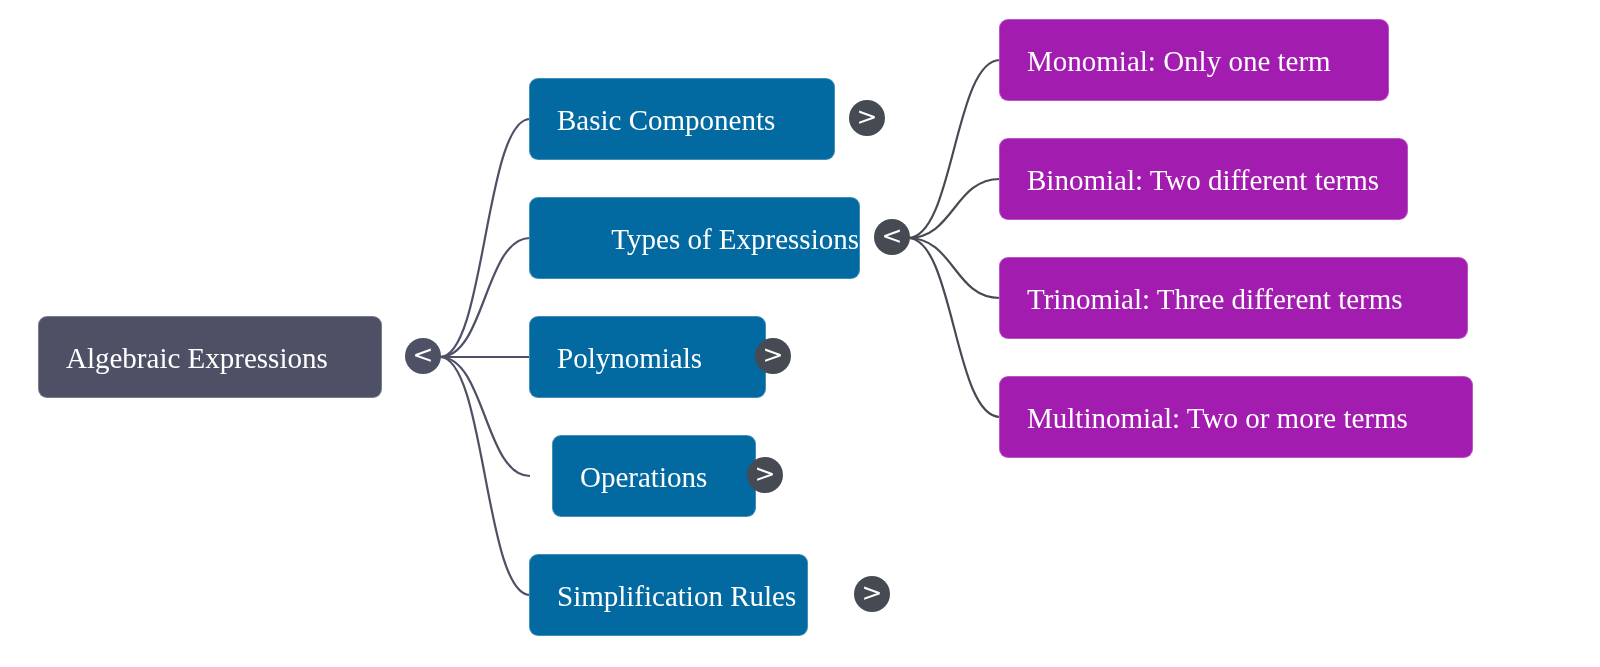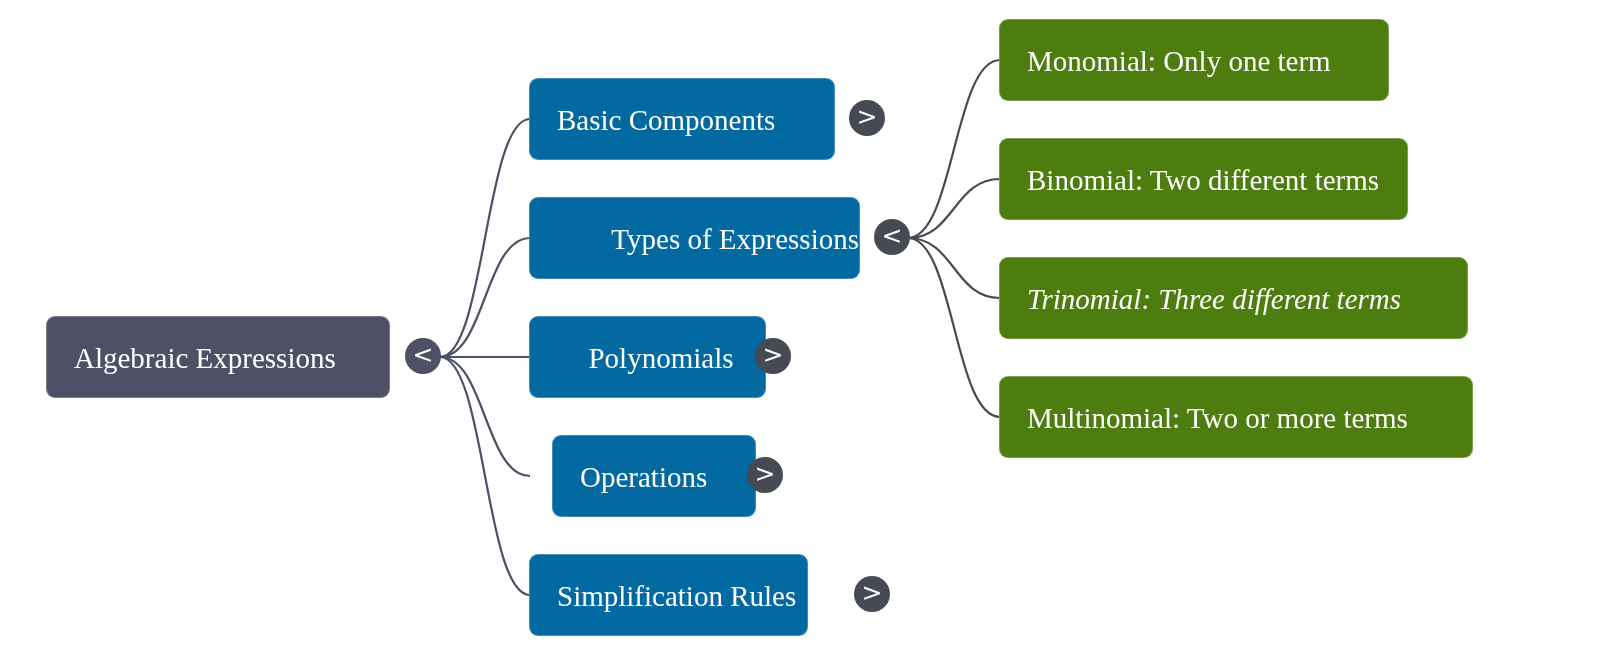--- a/index.html
+++ b/index.html
@@ -4,21 +4,21 @@
 <style>
   html, body { margin: 0; padding: 0; background: #ffffff; }
   body { width: 1600px; height: 667px; position: relative; overflow: hidden;
          font-family: "Liberation Serif", "DejaVu Serif", serif; }
   #links { position: absolute; left: 0; top: 0; width: 1600px; height: 667px; }
   .node { position: absolute; box-sizing: border-box; border-radius: 9px; color: #ffffff;
           font-size: 29px; line-height: 82px; height: 82px; padding-left: 27px; white-space: nowrap;
           border: 1px solid rgba(255,255,255,0.25); }
   .root { background: #4e5166; }
   .lvl1 { background: #0369a1; }
-  .lvl2 { background: #4d7c0f; }
+  .lvl2 { background: #a21caf; }
   .toggle { position: absolute; width: 36px; height: 36px; border-radius: 50%;
             color: #ffffff; font-family: "DejaVu Sans", sans-serif; font-size: 25px;
             line-height: 34px; text-align: center; cursor: pointer; }
   .toggle.root-t { background: #4e5166; }
   .toggle.l1-t { background: #454a53; }
 </style>
 </head>
 <body>
 
 <svg id="links">
@@ -26,34 +26,34 @@
     <path d="M440,357 C485,357 485,238 530,238" fill="none" stroke="#4e5166" stroke-width="2.2"></path>
     <path d="M440,357 C485,357 485,357 530,357" fill="none" stroke="#4e5166" stroke-width="2.2"></path>
     <path d="M440,357 C485,357 485,476 530,476" fill="none" stroke="#4e5166" stroke-width="2.2"></path>
     <path d="M440,357 C485,357 485,595 530,595" fill="none" stroke="#4e5166" stroke-width="2.2"></path>
     <path d="M908,238 C954,238 954,60 1000,60" fill="none" stroke="#454a53" stroke-width="2.2"></path>
     <path d="M908,238 C954,238 954,179 1000,179" fill="none" stroke="#454a53" stroke-width="2.2"></path>
     <path d="M908,238 C954,238 954,298 1000,298" fill="none" stroke="#454a53" stroke-width="2.2"></path>
     <path d="M908,238 C954,238 954,417 1000,417" fill="none" stroke="#454a53" stroke-width="2.2"></path>
   </svg>
 
-<div class="node root" style="left:46px; top:316px; width:344px;">Algebraic Expressions</div>
+<div class="node root" style="left:38px; top:316px; width:344px;">Algebraic Expressions</div>
 <div class="toggle root-t" style="left:405px; top:338px;">&lt;</div>
 
 <div class="node lvl1" style="left:529px; top:78px; width:306px;">Basic Components</div>
 <div class="toggle l1-t" style="left:849px; top:100px;">&gt;</div>
 
 <div class="node lvl1" style="left:529px; top:197px; width:331px;text-align:right;">Types of Expressions</div>
 <div class="toggle l1-t" style="left:874px; top:219px;">&lt;</div>
 
-<div class="node lvl1" style="left:529px; top:316px; width:237px;text-align:center;">Polynomials</div>
+<div class="node lvl1" style="left:529px; top:316px; width:237px;">Polynomials</div>
 <div class="toggle l1-t" style="left:755px; top:338px;">&gt;</div>
 
 <div class="node lvl1" style="left:529px; top:435px; width:204px;margin-left:23px;">Operations</div>
 <div class="toggle l1-t" style="left:747px; top:457px;">&gt;</div>
 
 <div class="node lvl1" style="left:529px; top:554px; width:279px;">Simplification Rules</div>
 <div class="toggle l1-t" style="left:854px; top:576px;">&gt;</div>
 
 <div class="node lvl2" style="left:999px; top:19px; width:390px;">Monomial: Only one term</div>
 <div class="node lvl2" style="left:999px; top:138px; width:409px;">Binomial: Two different terms</div>
-<div class="node lvl2" style="left:999px; top:257px; width:469px;font-style:italic;">Trinomial: Three different terms</div>
+<div class="node lvl2" style="left:999px; top:257px; width:469px;">Trinomial: Three different terms</div>
 <div class="node lvl2" style="left:999px; top:376px; width:474px;">Multinomial: Two or more terms</div>
 
 </body></html>

